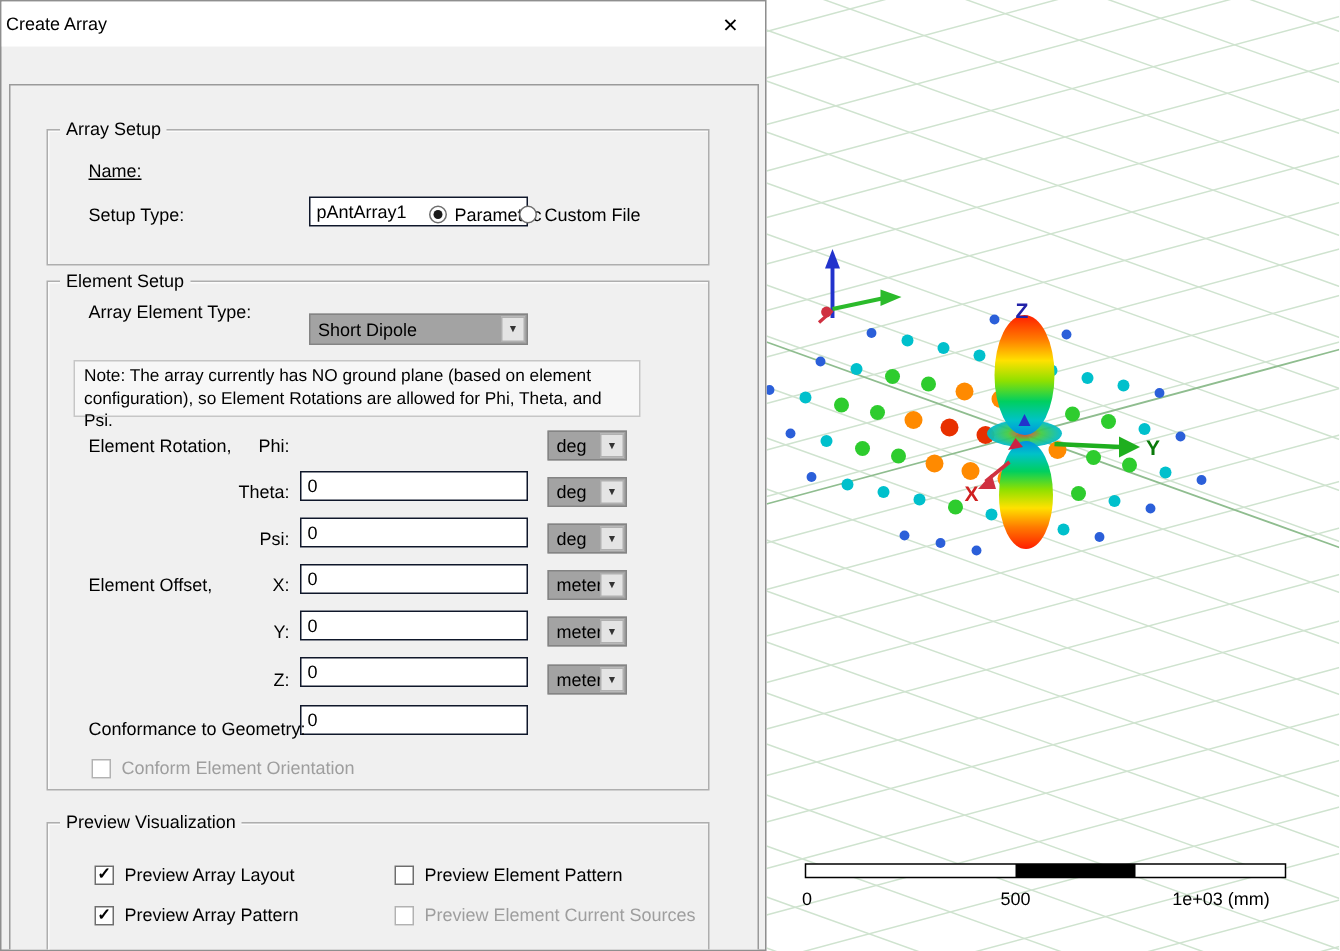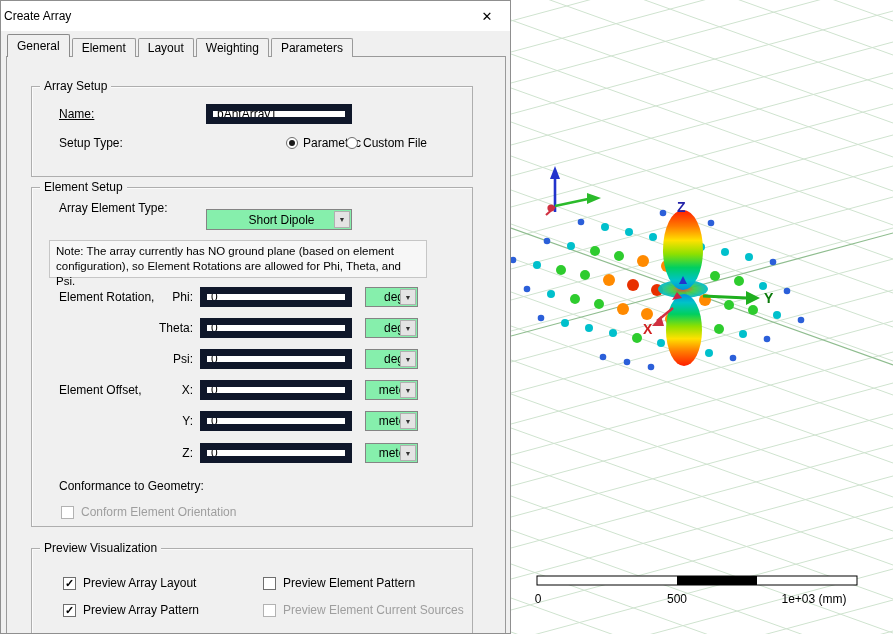--- a/index.html
+++ b/index.html
@@ -25,25 +25,25 @@
 
   .panel{position:absolute;left:5px;top:55px;width:500px;height:690px;border:1px solid #9a9a9a;
          background:#f0f0f0;box-sizing:border-box;z-index:1;}
 
   .group{position:absolute;border:1px solid #aeaeae;box-shadow:inset 1px 1px 0 #fbfbfb;z-index:2;}
   .legend{position:absolute;top:-8px;left:8px;background:#f0f0f0;padding:0 4px;font-size:12px;}
 
   .lbl{position:absolute;white-space:nowrap;z-index:2;}
   .lbl.dis{color:#9e9e9e;}
 
-  .tfield{position:absolute;height:20px;border:7px solid #0f172a;background:#fff;
-          font:12px "Liberation Sans",sans-serif;padding:0 4px;box-sizing:border-box;z-index:2;}
-
-  .combo{position:absolute;height:21px;border:1px solid #848484;background:#86efac;box-sizing:border-box;
-         display:flex;align-items:center;padding-left:5px;z-index:2;justify-content:center;}
+  .tfield{position:absolute;height:20px;border:1px solid #0f172a;background:#fff;
+          font:12px "Liberation Sans",sans-serif;padding:0 4px;box-sizing:border-box;z-index:2;margin-top:27px;}
+
+  .combo{position:absolute;height:21px;border:1px solid #848484;background:#a3a3a3;box-sizing:border-box;
+         display:flex;align-items:center;padding-left:5px;z-index:2;}
   .combo .arrow{position:absolute;right:1px;top:1px;bottom:1px;width:16px;background:#e4e4e4;
                 border:1px solid #b0b0b0;display:flex;align-items:center;justify-content:center;
                 font-size:7px;color:#333;box-sizing:border-box;}
 
   .radio{position:absolute;width:12px;height:12px;border:1px solid #6e6e6e;border-radius:50%;
          background:#fff;box-sizing:border-box;z-index:2;}
   .radio.sel::after{content:"";position:absolute;left:2px;top:2px;right:2px;bottom:2px;
                     border-radius:50%;background:#1a1a1a;}
 
   .cb{position:absolute;width:13px;height:13px;border:1px solid #6e6e6e;background:#fff;
@@ -243,27 +243,20 @@
     </svg>
   </div>
 
   <div class="dialog">
 
     <div class="titlebar">
       <span class="title-text">Create Array</span>
       <span class="close-btn">✕</span>
     </div>
 
-    <div class="tabs">
-      <div class="tab active">General</div>
-      <div class="tab">Element</div>
-      <div class="tab">Layout</div>
-      <div class="tab">Weighting</div>
-      <div class="tab">Parameters</div>
-    </div>
 
     <div class="panel"></div>
 
     <div class="group" style="left:30px;top:85px;width:440px;height:89px;">
       <span class="legend">Array Setup</span>
     </div>
     <span class="lbl" style="left:58px;top:106px;text-decoration:underline;">Name:</span>
     <input class="tfield" style="left: 205px; top: 103px; width: 146px;" value="pAntArray1">
     <span class="lbl" style="left:58px;top:135px;">Setup Type:</span>
     <div class="radio sel" style="left:285px;top:136px;"></div>

